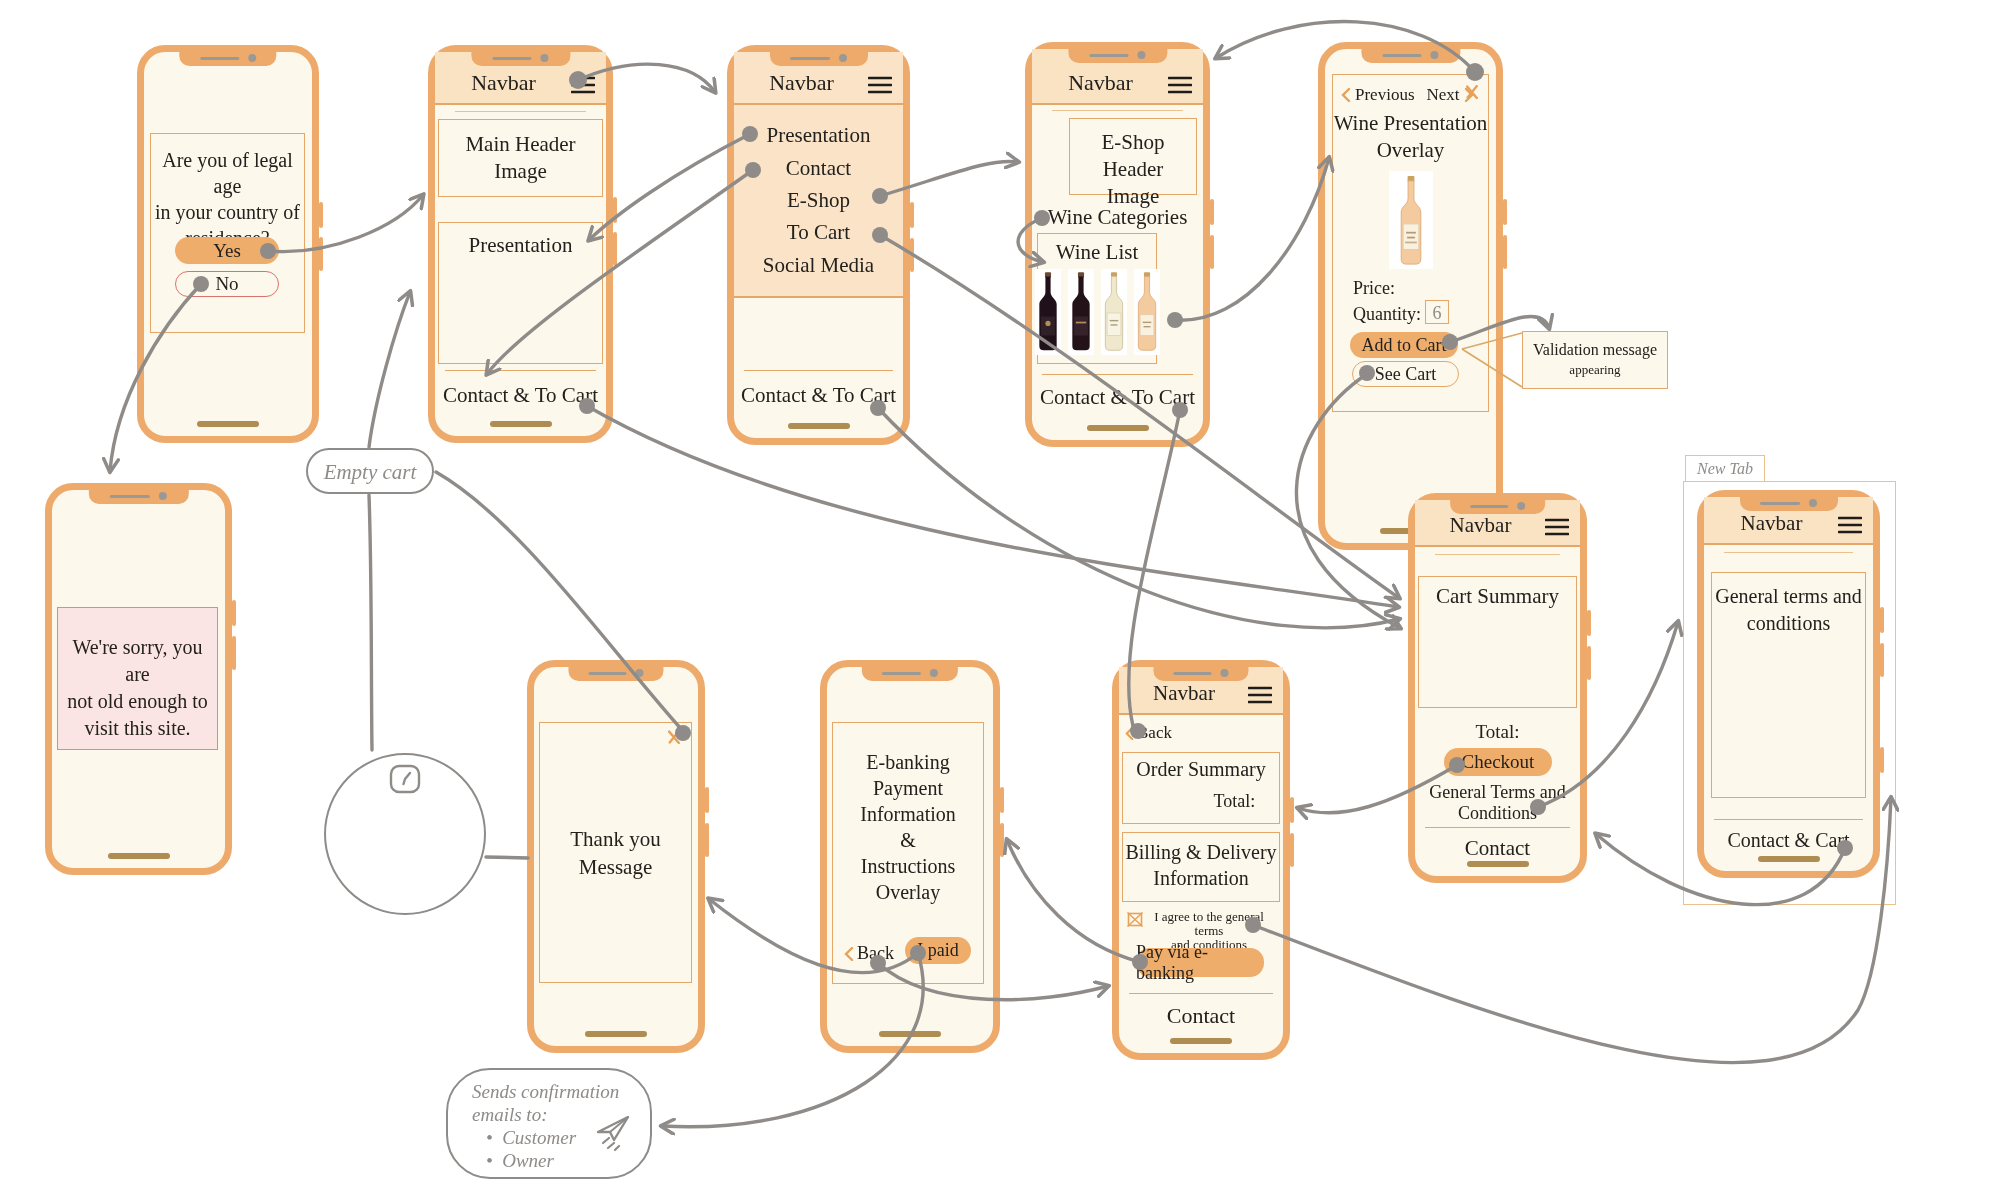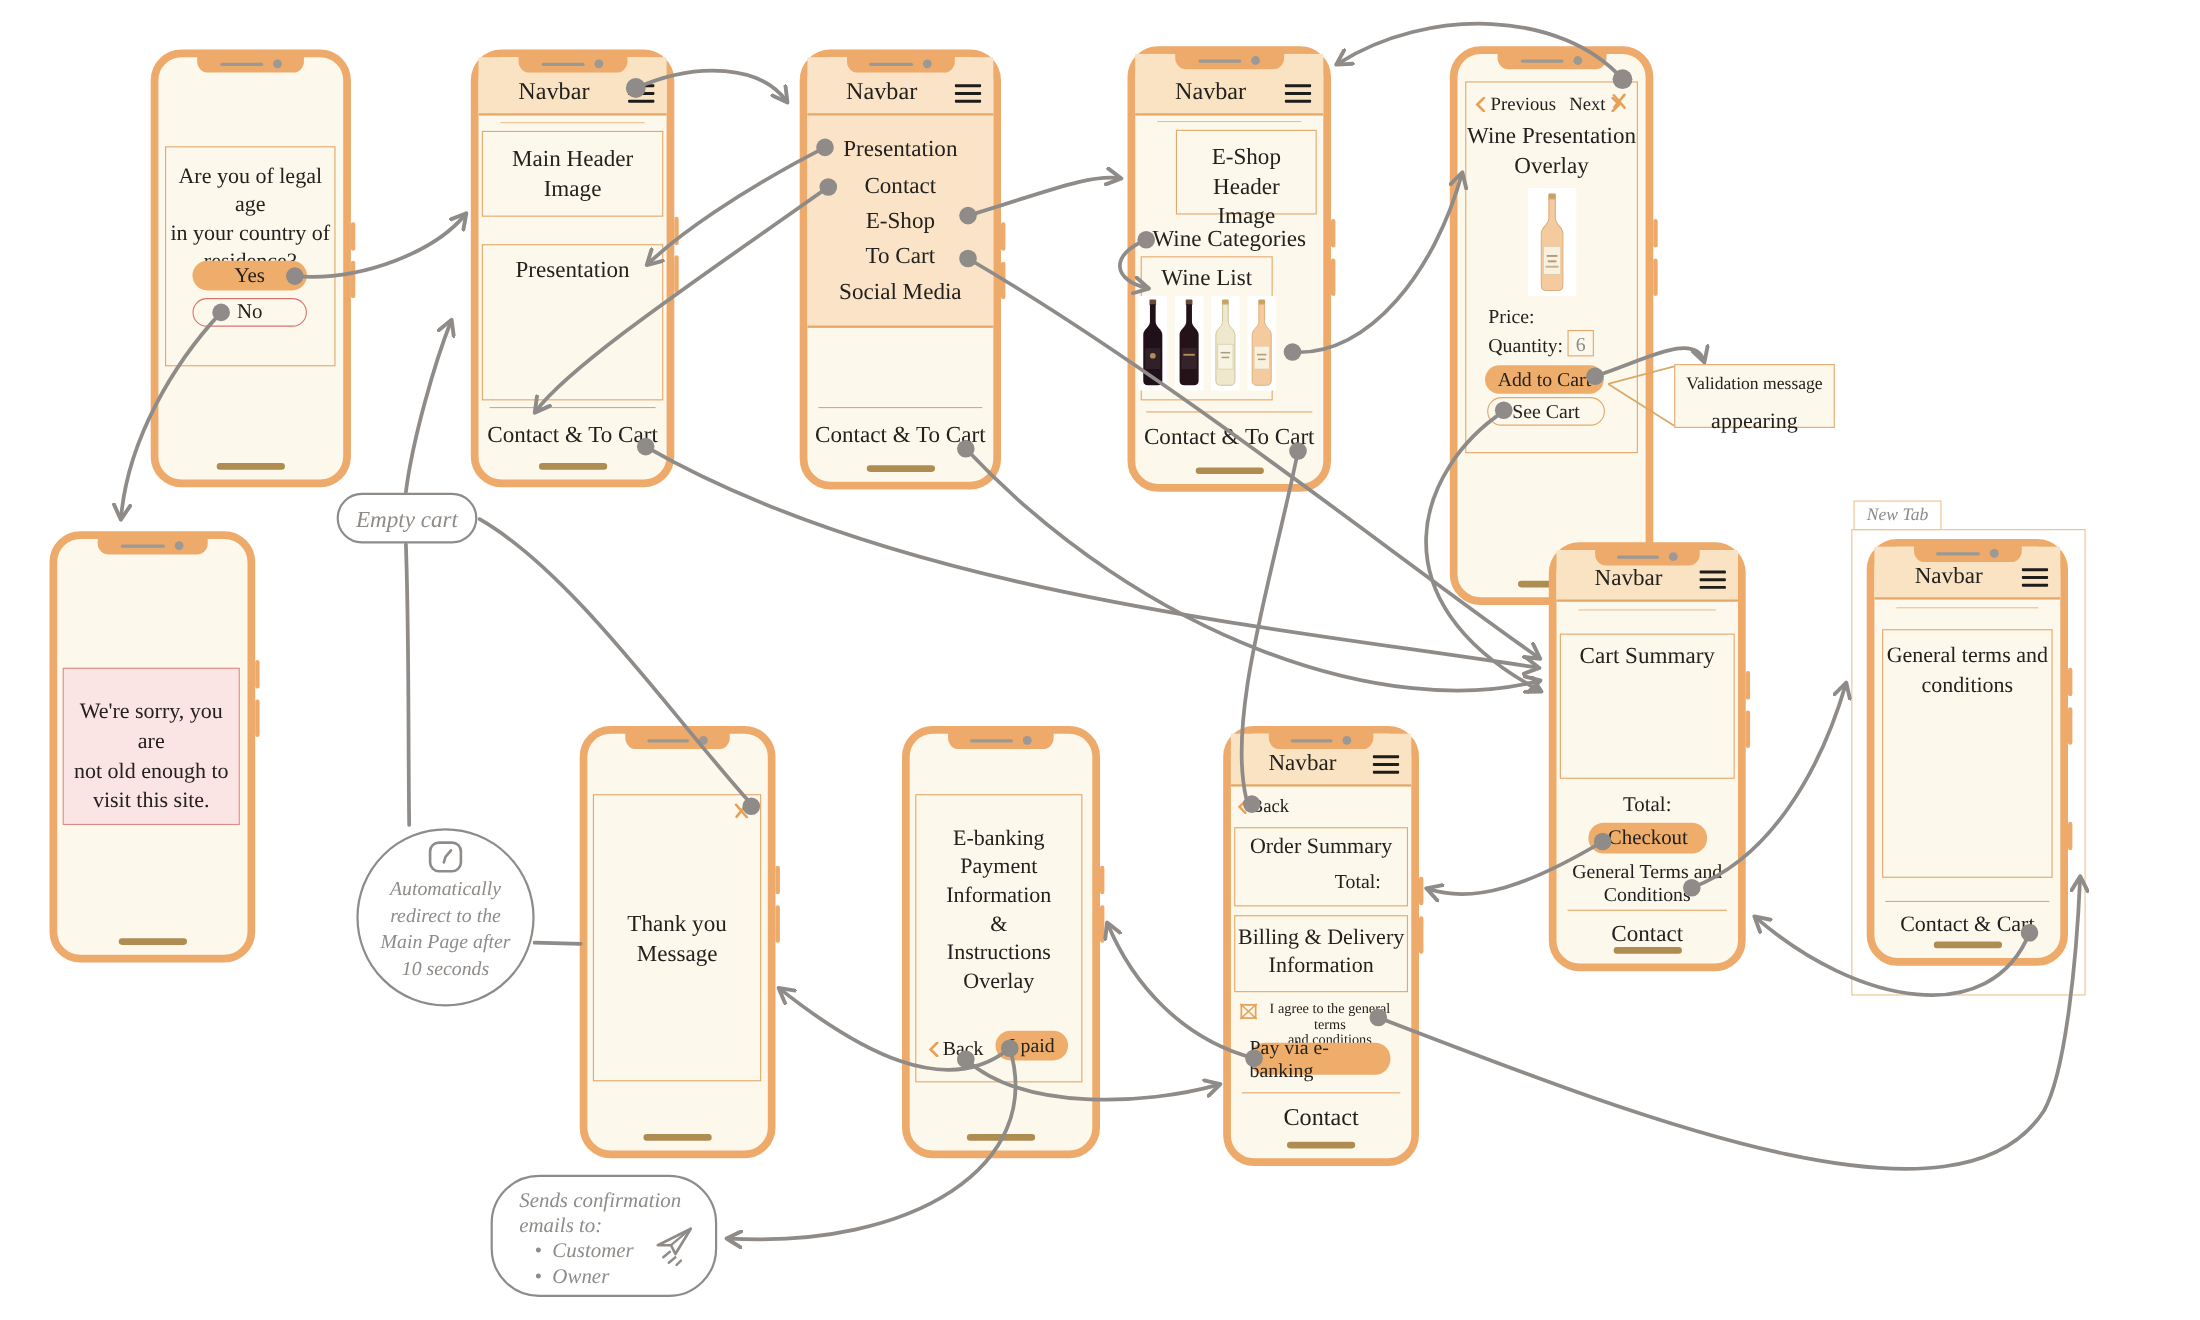--- a/index.html
+++ b/index.html
@@ -208,21 +208,21 @@
     </div>
     <div class="notch">
         <span class="nline"></span>
         <span class="ncam"></span>
       </div>
     <div class="homebar"></div>
   </div>
 
   <div class="box" style="left:1522px;top:331px;width:146px;height:58px;background:#FCF8EC;">
     <div class="cline ab" style="top:9px;font-size:16px;">Validation message</div>
-    <div class="cline ab" style="top:40px;font-size:20px;">appearing</div>
+    <div class="cline ab" style="top:30px;font-size:13px;">appearing</div>
   </div>
 
   <div class="phone" style="left:527px;top:660px;width:178px;height:393px;">
     <div class="sb" style="top:120px;height:26px;"></div>
     <div class="sb" style="top:156px;height:34px;"></div>
     <div class="box" style="left:5px;top:55px;width:153px;height:261px;">
       <svg width="14" height="14" viewBox="0 0 13 13" style="position:absolute;right:10px;top:7px;">
           <path d="M2 1.5 11 12M11 1 2.5 11.5" stroke="#E8A158" stroke-width="2.2" stroke-linecap="round"></path>
         </svg>
       <div class="cline ab" style="top:104px;font-size:21px;">Thank you</div>
@@ -378,26 +378,20 @@
     <div class="homebar"></div>
   </div>
 
   <div class="note" style="left:306px;top:448px;width:128px;height:46px;border-radius:26px;font-size:21px;text-align:center;line-height:44px;">Empty cart</div>
 
   <div class="note" style="left:324px;top:753px;width:162px;height:162px;border-radius:50%;">
     <svg width="32" height="30" viewBox="0 0 32 30" style="margin:9px auto 0;">
         <rect x="2" y="2" width="28" height="26" rx="8" fill="none" stroke="#8E8B88" stroke-width="2.4"></rect>
         <path d="M16 15 21 9M16 15l-1.5 5" stroke="#8E8B88" stroke-width="2.4" stroke-linecap="round"></path>
       </svg>
-    <div style="margin-top:2px;font-size:18px;line-height:24px;text-align:center;">
-      <div>Automatically</div>
-      <div>redirect to the</div>
-      <div>Main Page after</div>
-      <div>10 seconds</div>
-    </div>
   </div>
 
   <div class="note" style="left:446px;top:1068px;width:206px;height:111px;border-radius:44px;">
     <div style="padding:10px 0 0 24px;font-size:19px;line-height:23px;">
       <div>Sends confirmation</div>
       <div>emails to:</div>
       <div style="padding-left:14px;"><span>•&nbsp;&nbsp;</span><span>Customer</span></div>
       <div style="padding-left:14px;"><span>•&nbsp;&nbsp;</span><span>Owner</span></div>
     </div>
     <svg width="46" height="42" viewBox="0 0 46 42" style="position:absolute;right:14px;top:42px;">

